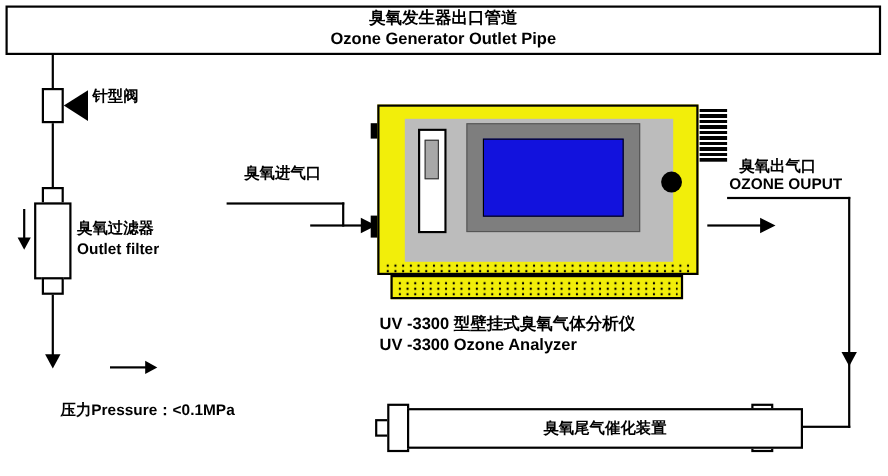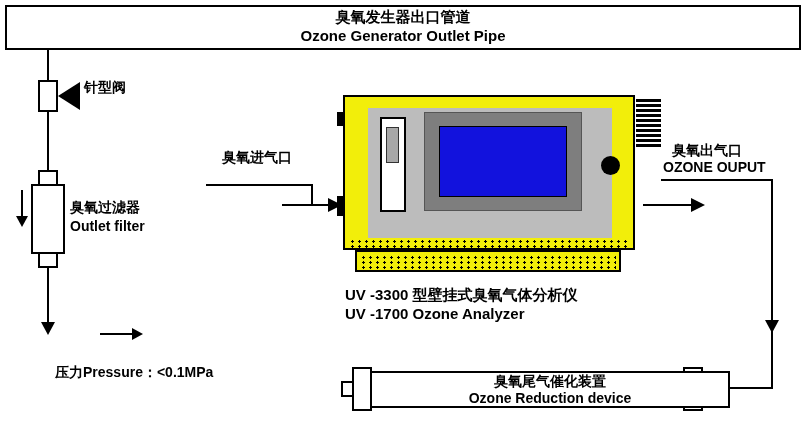--- a/index.html
+++ b/index.html
@@ -88,34 +88,33 @@
   <div class="screen"></div>
   <div class="pwr-btn"></div>
   <div class="vent1 dots"></div>
   <div class="strip">
     <div class="strip-dots dots"></div>
   </div>
   <div class="heatsink"></div>
 
   <div class="caption">
     <div>UV -3300 型壁挂式臭氧气体分析仪</div>
-    <div>UV -1700 Ozone Analyzer</div>
+    <div>UV -3300 Ozone Analyzer</div>
   </div>
 
   <div class="lbl" style="left:672px;top:142px">臭氧出气口</div>
   <div class="lbl" style="left:663px;top:159px">OZONE OUPUT</div>
   <div class="ln" style="left:643px;top:204px;width:50px;height:2px"></div>
   <div class="tri arr-right" style="left:691px;top:198px"></div>
   <div class="ln" style="left:661px;top:179px;width:112px;height:2px"></div>
   <div class="ln" style="left:771px;top:179px;width:2px;height:210px"></div>
   <div class="tri arr-down" style="left:765px;top:320px"></div>
   <div class="ln" style="left:713px;top:387px;width:60px;height:2px"></div>
 
   <div class="box" style="left:341px;top:381px;width:13px;height:16px"></div>
   <div class="box" style="left:352px;top:367px;width:20px;height:44px"></div>
   <div class="box" style="left:701px;top:381px;width:13px;height:16px"></div>
   <div class="box" style="left:683px;top:367px;width:20px;height:44px"></div>
   <div class="dev-body">
     <div>臭氧尾气催化装置</div>
-    <div>Ozone Reduction device</div>
   </div>
 
 </div>
 
 </body></html>

